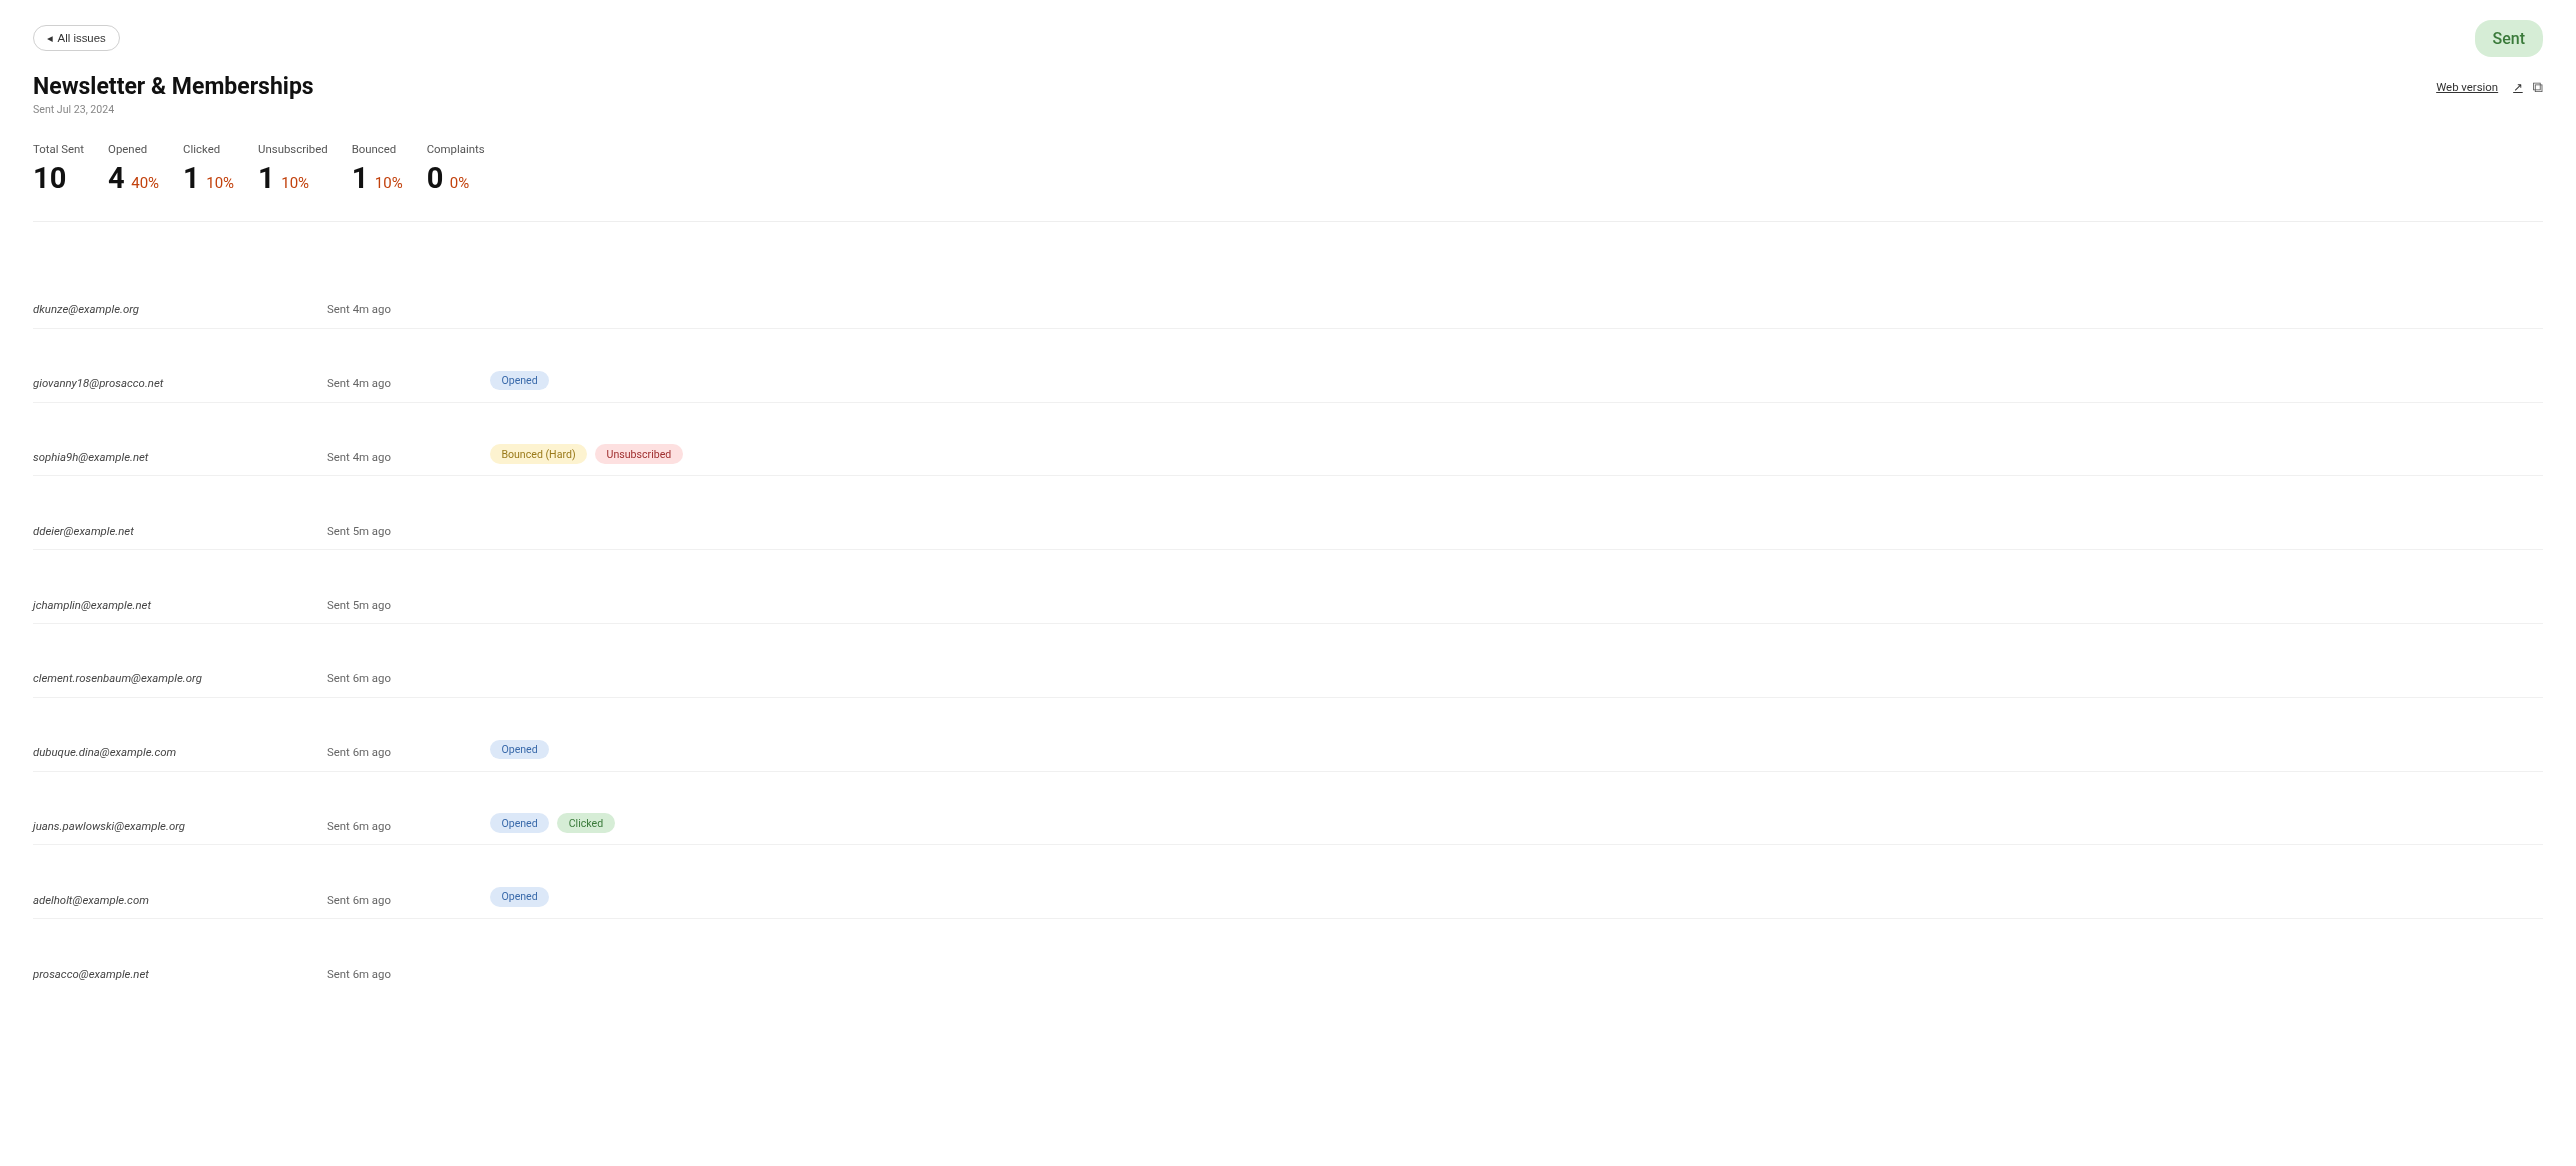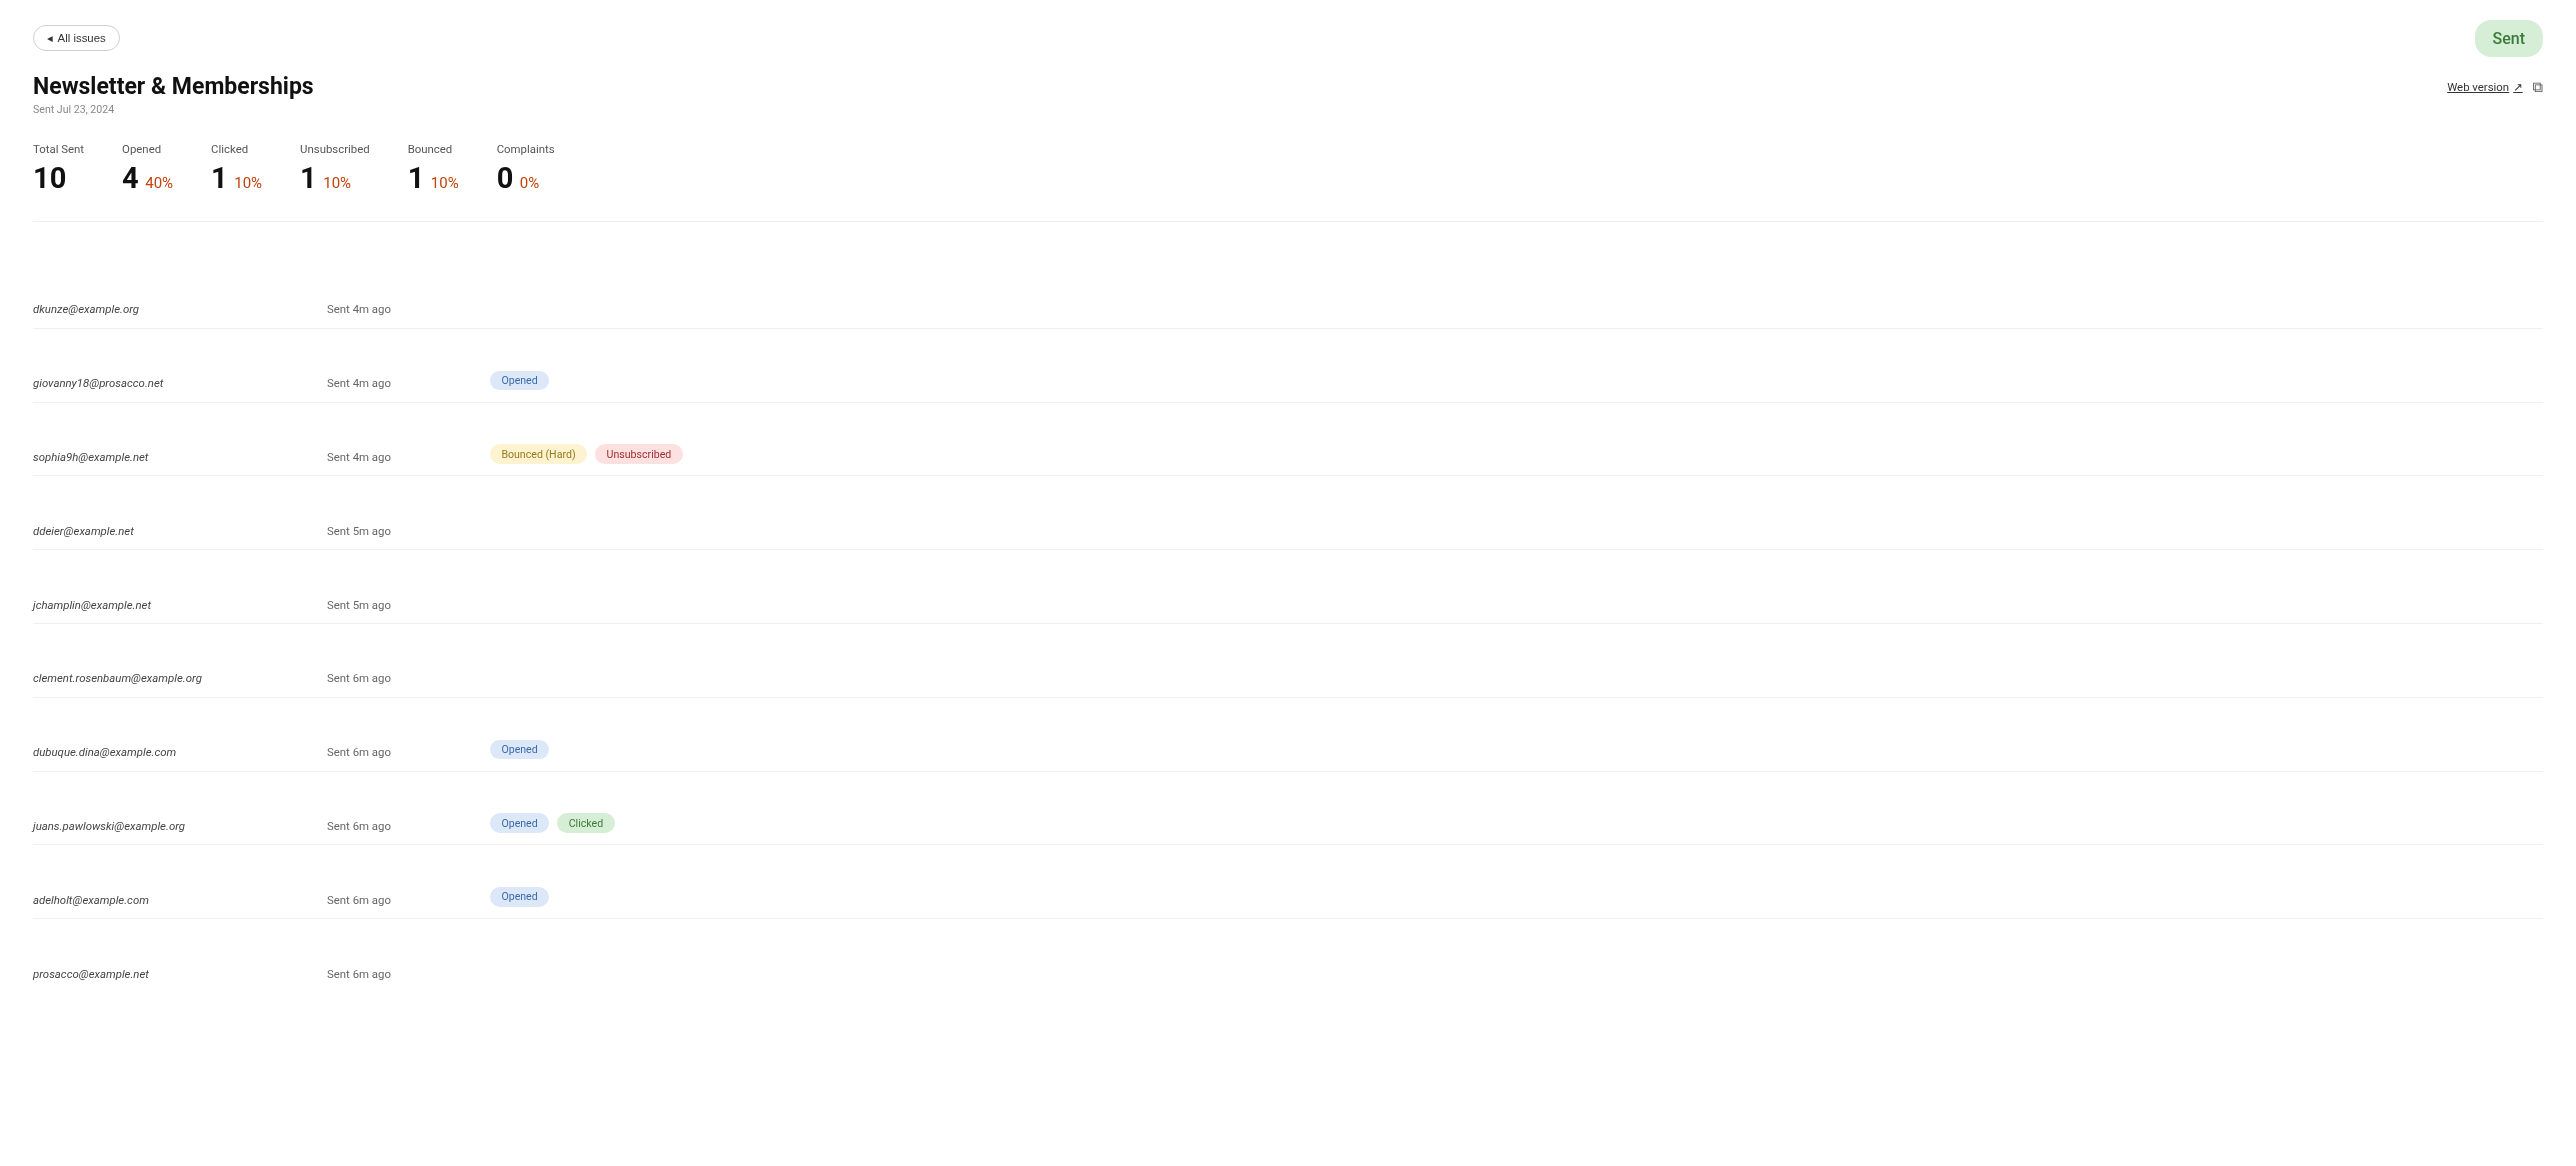--- a/index.html
+++ b/index.html
@@ -63,32 +63,32 @@
       gap: 9.8px;
       padding-top: 4.9px;
     }
     .web-version-link {
       font-size: 11.4px;
       color: #333;
       text-decoration: underline;
       cursor: pointer;
       display: flex;
       align-items: center;
-      gap: 4px;
+      gap: 15px;
     }
     .copy-icon {
       font-size: 14.7px;
       cursor: pointer;
       color: #555;
     }
 
     
     .stats-row {
       display: flex;
-      gap: 38px;
+      gap: 24px;
       margin-bottom: 33px;
       border-bottom: 0.8px solid #eee;
       padding-bottom: 26px;
     }
     .stat-item {}
     .stat-label {
       font-size: 11.4px;
       color: #555;
       margin-bottom: 4.9px;
     }

